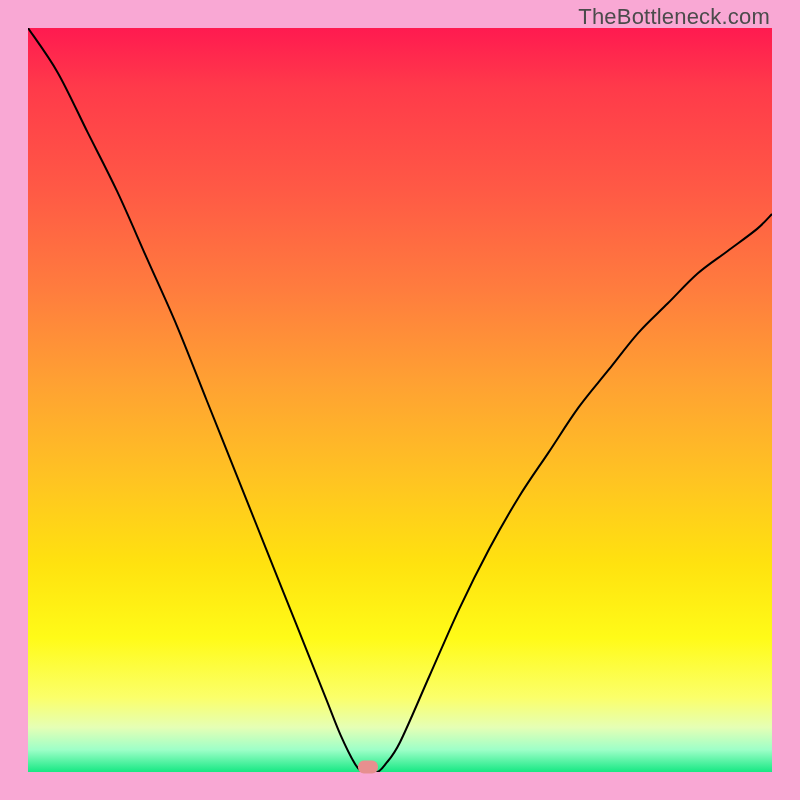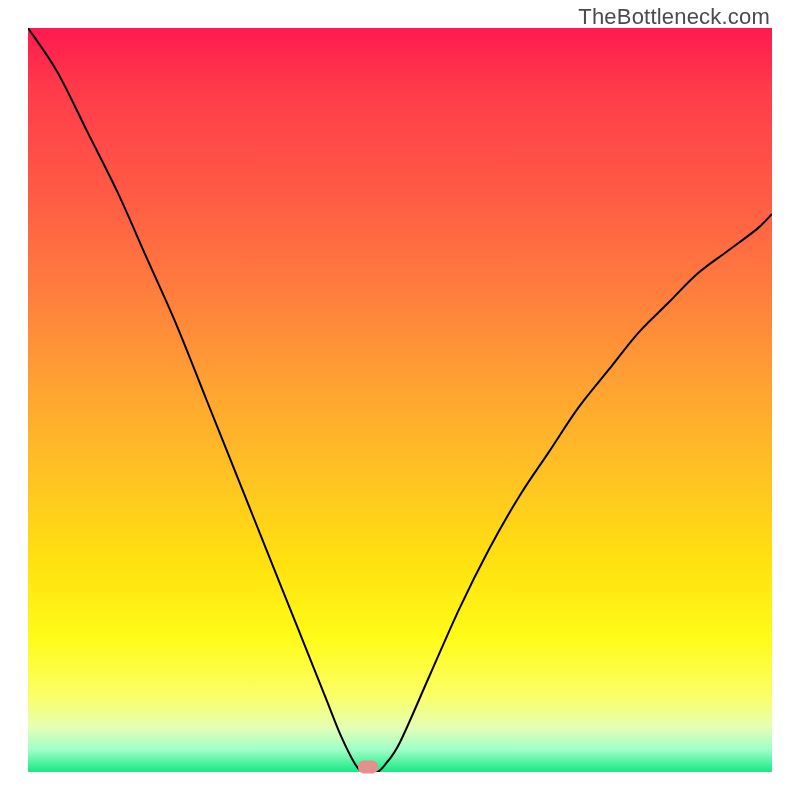--- a/index.html
+++ b/index.html
@@ -8,21 +8,21 @@
     width: 800px;
     height: 800px;
     overflow: hidden;
     background: #000;
     font-family: Arial, Helvetica, sans-serif;
   }
   .frame {
     position: relative;
     width: 800px;
     height: 800px;
-    background: #ffffff;
+    background: #f9a8d4;
   }
   .plot-area {
     position: absolute;
     left: 28px;
     top: 28px;
     width: 744px;
     height: 744px;
     background: linear-gradient(
       to bottom,
       #ff1a50 0%,

